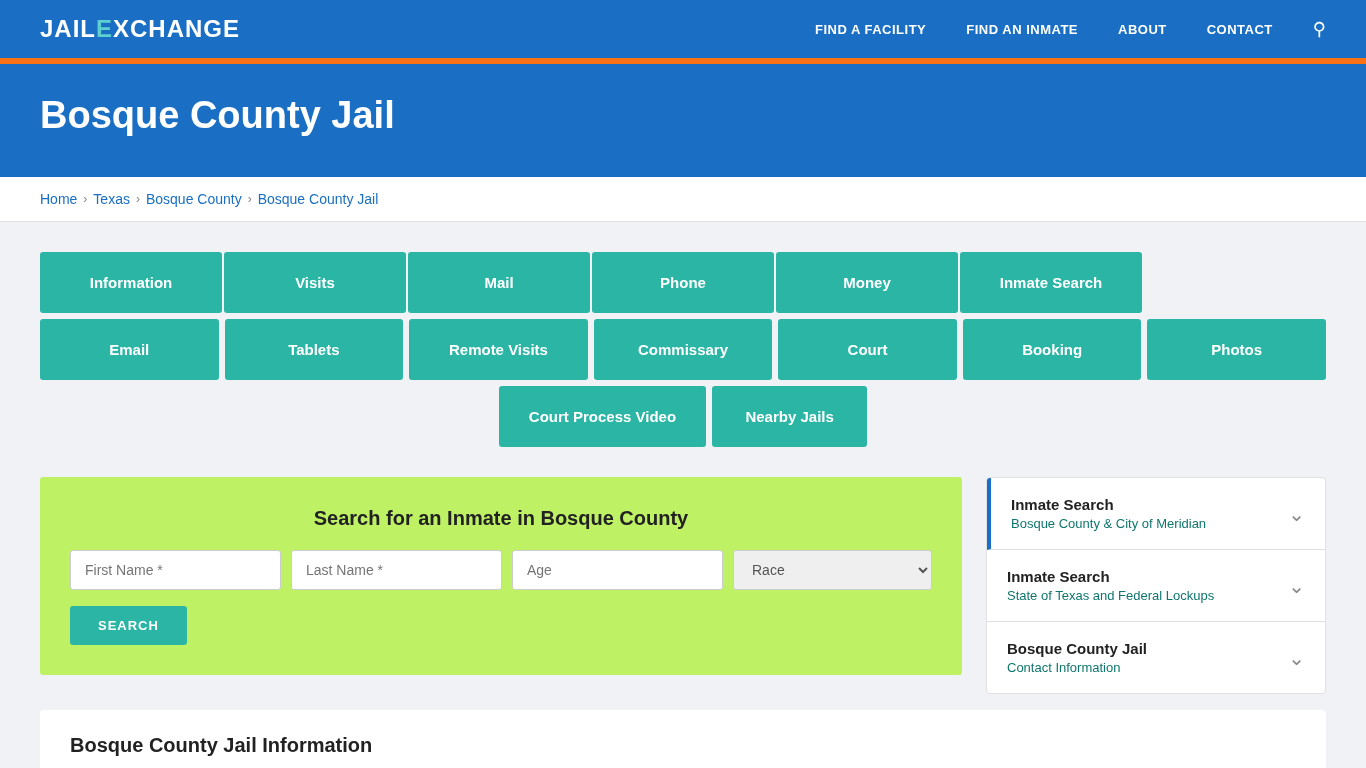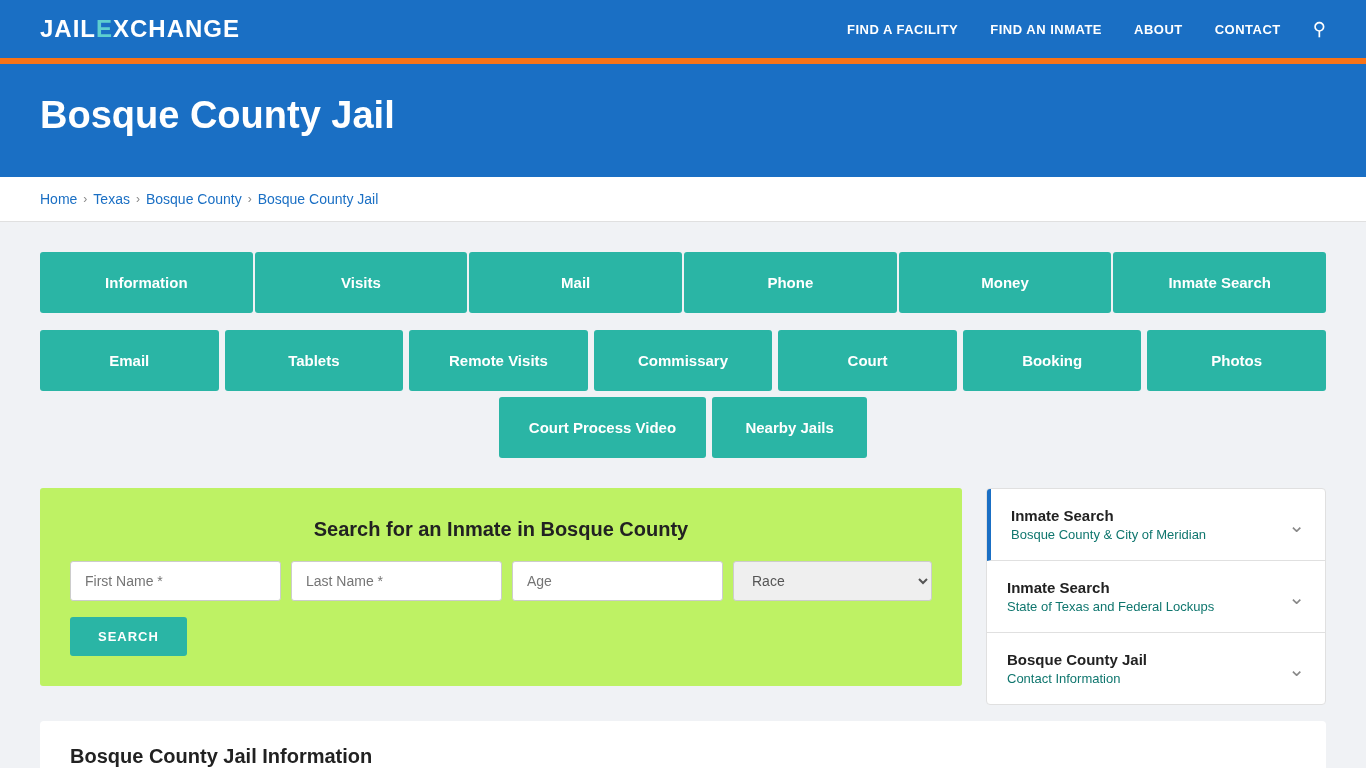--- a/index.html
+++ b/index.html
@@ -20,21 +20,21 @@
       align-items: center;
       font-size: 24px;
       font-weight: 900;
       color: #fff;
       letter-spacing: 1px;
     }
     .logo span.x-letter { color: #5ecfcf; }
     .nav {
       display: flex;
       align-items: center;
-      gap: 32px;
+      gap: 40px;
     }
     .nav a {
       color: #fff;
       text-decoration: none;
       font-size: 13px;
       font-weight: 700;
       letter-spacing: 0.5px;
       text-transform: uppercase;
     }
     .search-icon-btn {
@@ -74,23 +74,23 @@
 
     
     .main-content {
       padding: 30px 40px;
       background: #f0f2f5;
     }
 
     
     .button-grid {
       display: grid;
-      grid-template-columns: repeat(6, 1fr);
+      grid-template-columns: repeat(7, 1fr);
       gap: 2px;
-      margin-bottom: 17px;
+      margin-bottom: 6px;
     }
     .button-grid-row2 {
       display: grid;
       grid-template-columns: repeat(7, 1fr);
       gap: 6px;
       margin-bottom: 6px;
     }
     .button-grid-row3 {
       display: flex;
       justify-content: center;

